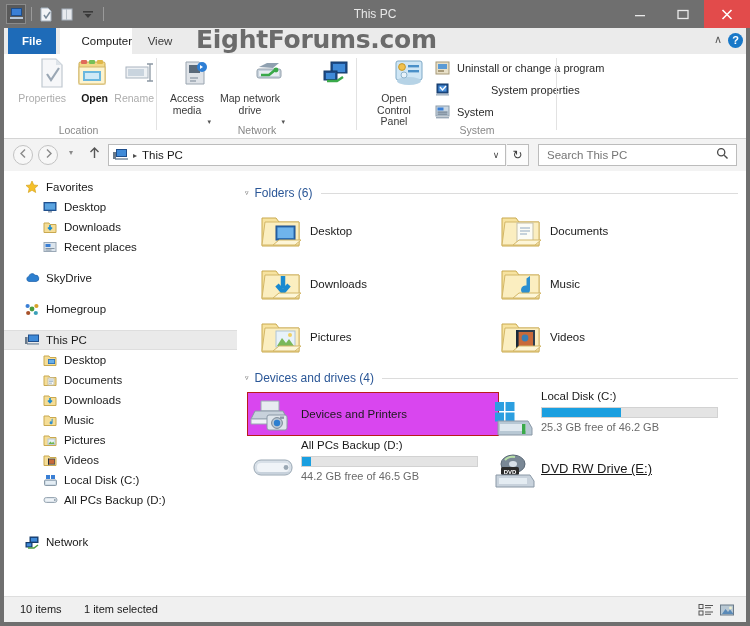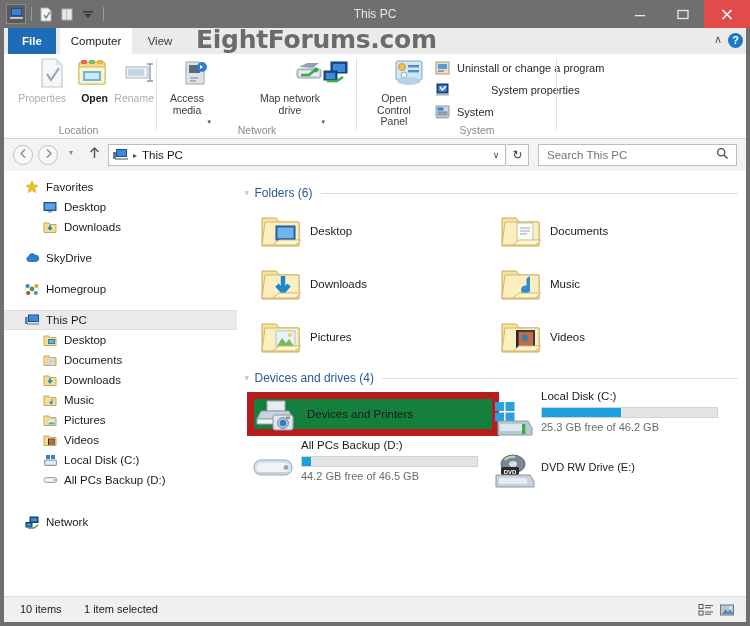--- a/index.html
+++ b/index.html
@@ -44,21 +44,21 @@
     position: absolute; left: 0; top: 28px; width: 750px; height: 30px;
     background: #fca5a5; overflow: hidden;
   }
   #tabrow-bg { position: absolute; left:0; top:0; width: 750px; height: 26px; background: #ebebeb; }
   .tab {
     position: absolute; top: 0; height: 26px;
     line-height: 26px; text-align: center;
     font-size: 11.5px; color: #3b3b3b;
   }
   .tab.file { background: #1e6bb8; color: #ffffff; left: 8px; width: 48px; font-weight: bold; }
-  .tab.sel { background: #ffffff; color: #1a1a1a; }
+  .tab.sel { background: #ffffff; color: #1a1a1a; text-align: right; }
   #tab-computer { left: 60px; width: 72px; }
   #tab-view { left: 134px; width: 52px; }
   #ribbon-collapse { position: absolute; right: 28px; top: 5px; color: #5a5a5a; font-size: 11px; }
   #help-btn {
     position: absolute; right: 7px; top: 5px; width: 15px; height: 15px; border-radius: 50%;
     background: #1878c8; color: #fff; font-size: 11px; font-weight: bold;
     line-height: 15px; text-align: center;
   }
   
   #watermark {
@@ -160,31 +160,31 @@
     font-size: 12px; color: #2b5797;
   }
   .sec-header .tri { font-size: 7px; color: #5a5a5a; margin-right: 6px; }
   .sec-header .rule { height: 1px; background: #dcdcdc; margin-left: 8px; }
   .tile {
     position: absolute; display: flex; align-items: center;
     width: 242px; height: 44px;
   }
   .tile .ticon { width: 48px; height: 42px; display: flex; align-items: center; justify-content: center; flex: none; }
   .tile .tlabel { font-size: 11.5px; color: #1a1a1a; margin-left: 5px; }
-  .tile.selected { background: #15803d; border: 7px solid #b91c1c; }
+  .tile.selected { background: #d946ef; border: 1px solid #b91c1c; }
   .drive { position: absolute; width: 246px; height: 50px; }
   .drive .dicon { position: absolute; left: 2px; top: 10px; width: 46px; height: 38px; display:flex; align-items:center; justify-content:center; }
   .drive .dname { position: absolute; left: 52px; top: 0px; font-size: 11.5px; color: #1a1a1a; }
   .drive .dbar {
     position: absolute; left: 52px; top: 17px; width: 177px; height: 11px;
     background: #e4e4e4; border: 1px solid #d2d2d2;
   }
   .drive .dbar i { display: block; height: 100%; background: #1a9fe0; }
   .drive .dfree { position: absolute; left: 52px; top: 31px; font-size: 11px; color: #6a6a6a; }
-  .drive .donly { position: absolute; left: 52px; top: 18px; font-size: 11px; color: #1a1a1a; }
+  .drive .donly { position: absolute; left: 52px; top: 18px; font-size: 13px; color: #1a1a1a; text-decoration: underline; }
   
   #statusbar {
     position: absolute; left: 4px; top: 596px; width: 742px; height: 26px;
     background: #f0f0f0; border-top: 1px solid #dedede;
   }
   #st-items { position: absolute; left: 16px; top: 6px; font-size: 11px; color: #1a1a1a; }
   #st-sel { position: absolute; left: 80px; top: 6px; font-size: 11px; color: #1a1a1a; }
   #viewbtns { position: absolute; right: 10px; top: 4px; display: flex; gap: 3px; }
   .vbtn { width: 18px; height: 18px; display:flex; align-items:center; justify-content:center; }
   
@@ -306,21 +306,21 @@
             <path d="M5 4 h13 l5 4 v18 h-18 z" fill="#dfe3e8" stroke="#9aa5b0"></path>
             <rect x="8" y="7" width="11" height="8" fill="#5a6a7a"></rect>
             <circle cx="21" cy="9" r="5" fill="#2d7fd6"></circle>
             <path d="M19 7 v4 l3 -2 z" fill="#ffffff"></path>
             <path d="M9 20 h8 M9 23 h6" stroke="#9aa5b0" stroke-width="1.4"></path>
           </svg>
         </span>
         <span>Access media</span>
         <span class="caret">▾</span>
       </div>
-      <div class="rbtn" style="left:58px; width:70px;margin-left:40px;">
+      <div class="rbtn" style="left:58px; width:70px;">
         <span class="ico">
           <svg width="32" height="28" viewBox="0 0 32 28">
             <rect x="4" y="10" width="24" height="9" rx="2" fill="#c7d2dc" stroke="#95a2ae"></rect>
             <rect x="6" y="12" width="20" height="5" fill="#e7edf2"></rect>
             <path d="M6 8 l8 -4 l12 0 l-6 5 z" fill="#8fa0b0"></path>
             <path d="M8 16 h8 l6 -5" stroke="#3aa94a" stroke-width="2.6" fill="none"></path>
             <circle cx="23" cy="11" r="2.4" fill="#3aa94a"></circle>
           </svg>
         </span>
         <span>Map network drive</span>
@@ -457,20 +457,30 @@
       <span>Desktop</span>
     </div>
     <div class="nav-item child">
       <span class="nico">
         <svg width="14" height="13" viewBox="0 0 14 13">
             <path d="M1 2 h5 l1 1.5 h6 v8 h-12 z" fill="#f5dd96" stroke="#c9a94f"></path>
             <path d="M7 4 v4 M5 6.5 L7 8.6 L9 6.5" stroke="#1a8ad0" stroke-width="1.6" fill="none"></path>
           </svg>
       </span>
       <span>Downloads</span>
+    </div>
+    <div class="nav-item child">
+      <span class="nico">
+        <svg width="14" height="13" viewBox="0 0 14 13">
+            <rect x="1" y="1.5" width="12" height="9" fill="#dbe4ec" stroke="#9aa8b6"></rect>
+            <rect x="2.5" y="3" width="5" height="3" fill="#3a7fd5"></rect>
+            <path d="M2.5 7.5 h9 M2.5 9 h6" stroke="#7a8a9a" stroke-width="0.9"></path>
+          </svg>
+      </span>
+      <span>Recent places</span>
     </div>
 
     <div class="nav-gap"></div>
 
     <div class="nav-item root">
       <span class="nico">
         <svg width="15" height="12" viewBox="0 0 15 12">
             <path d="M4 9.5 a2.6 2.6 0 0 1 -0.2 -5.1 a3.4 3.4 0 0 1 6.2 -1.2 a2.9 2.9 0 0 1 1.2 6.3 z" fill="#2c7fd0" stroke="#1a5fa8" stroke-width="0.7"></path>
           </svg>
       </span>

